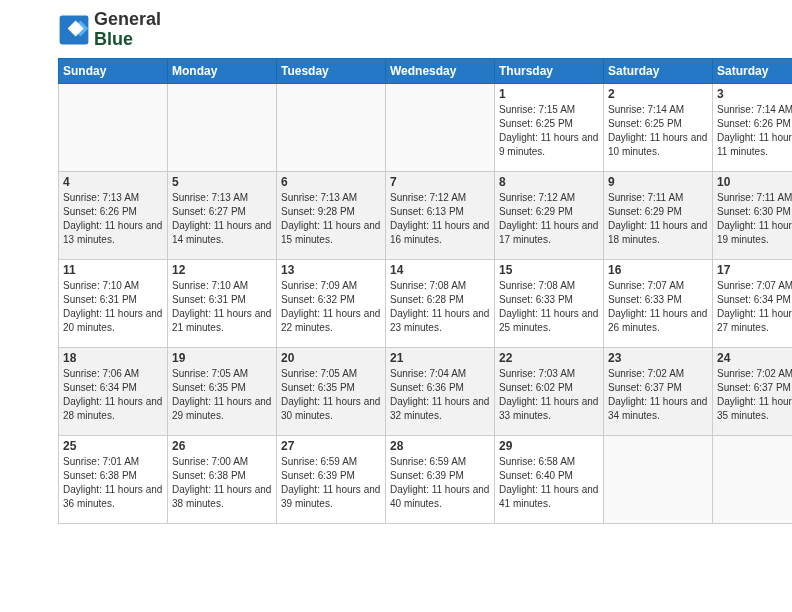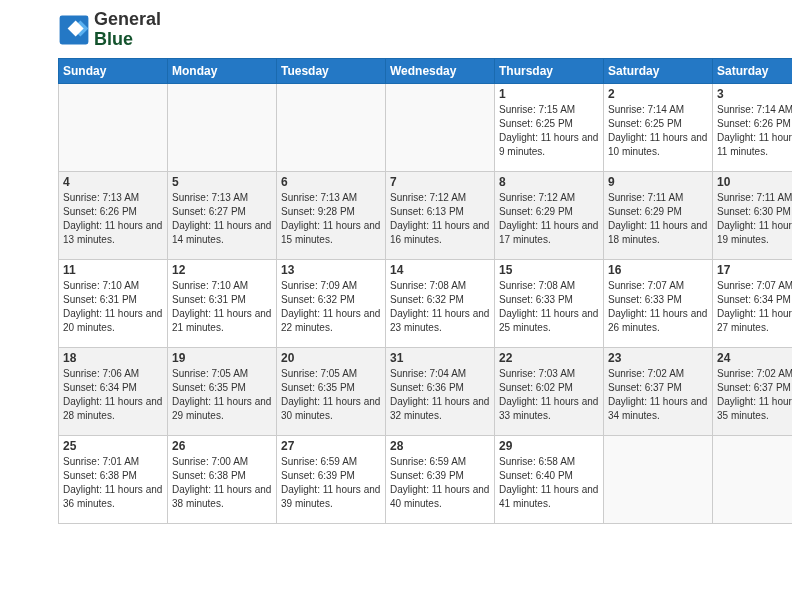--- a/index.html
+++ b/index.html
@@ -212,21 +212,21 @@
           </td>
           <td>
             <span class="day-num">13</span>
             <div class="day-info">Sunrise: 7:09 AM
 Sunset: 6:32 PM
 Daylight: 11 hours and 22 minutes.</div>
           </td>
           <td>
             <span class="day-num">14</span>
             <div class="day-info">Sunrise: 7:08 AM
-Sunset: 6:32 PM
+Sunset: 6:28 PM
 Daylight: 11 hours and 23 minutes.</div>
           </td>
           <td>
             <span class="day-num">15</span>
             <div class="day-info">Sunrise: 7:08 AM
 Sunset: 6:33 PM
 Daylight: 11 hours and 25 minutes.</div>
           </td>
           <td>
             <span class="day-num">16</span>
@@ -254,21 +254,21 @@
 Sunset: 6:35 PM
 Daylight: 11 hours and 29 minutes.</div>
           </td>
           <td>
             <span class="day-num">20</span>
             <div class="day-info">Sunrise: 7:05 AM
 Sunset: 6:35 PM
 Daylight: 11 hours and 30 minutes.</div>
           </td>
           <td>
-            <span class="day-num">31</span>
+            <span class="day-num">21</span>
             <div class="day-info">Sunrise: 7:04 AM
 Sunset: 6:36 PM
 Daylight: 11 hours and 32 minutes.</div>
           </td>
           <td>
             <span class="day-num">22</span>
             <div class="day-info">Sunrise: 7:03 AM
 Sunset: 6:02 PM
 Daylight: 11 hours and 33 minutes.</div>
           </td>

